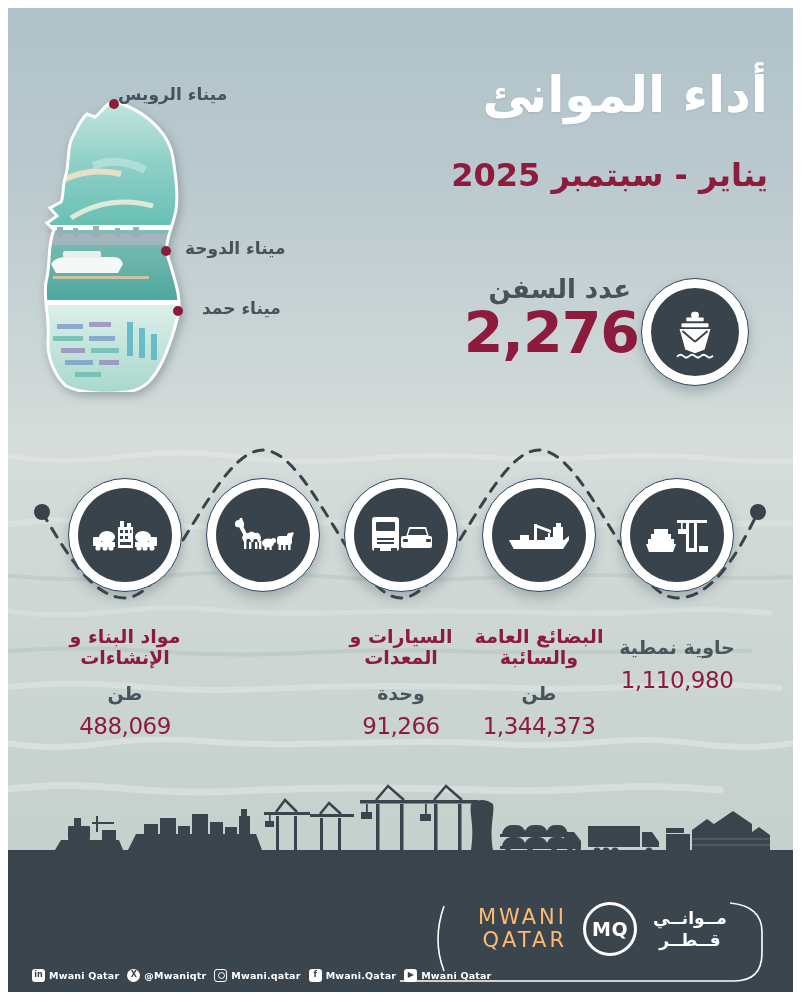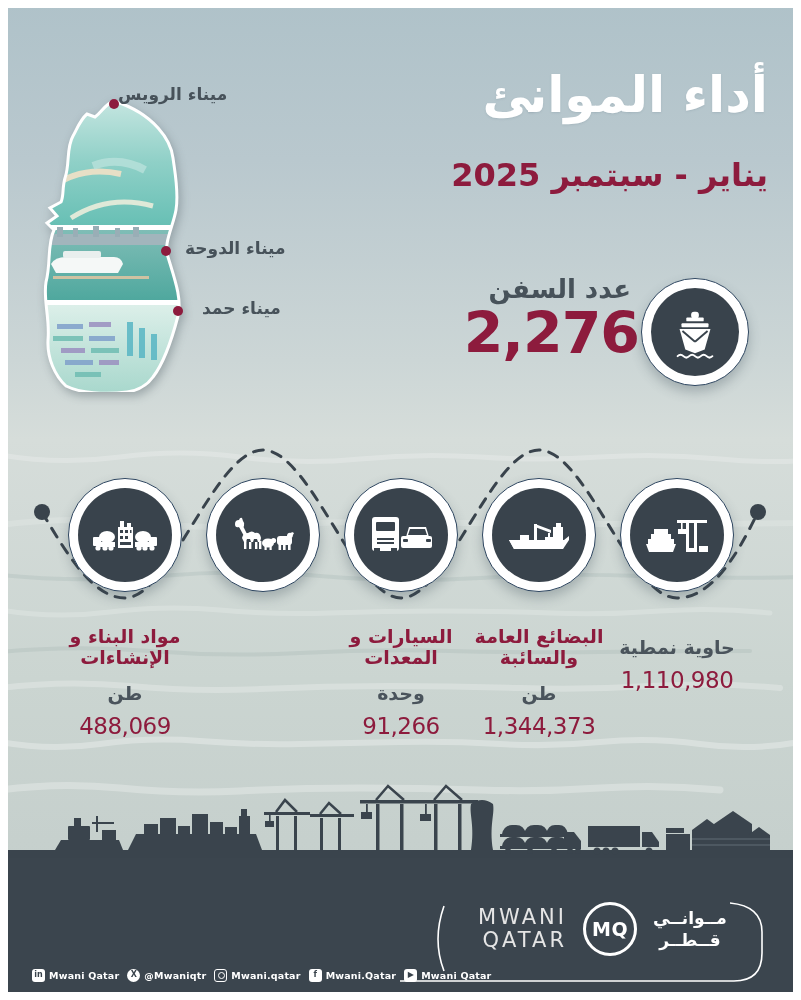--- a/index.html
+++ b/index.html
@@ -44,21 +44,21 @@
   .stat-col{position:absolute;top:626px;width:150px;text-align:center;z-index:10;}
   .s-pos0{left:602px;} .s-pos1{left:464px;} .s-pos2{left:326px;} .s-pos3{left:188px;} .s-pos4{left:50px;}
   .stat-col .cat{font-size:19px;font-weight:700;color:#8d1b3d;line-height:1.12;min-height:46px;width:142px;margin:0 auto;}
   .stat-col .unit{font-size:19px;font-weight:700;color:#4a545c;margin-top:10px;}
   .stat-col .value{font-size:23px;font-weight:400;color:#8d1b3d;margin-top:9px;letter-spacing:-0.5px;white-space:nowrap;}
 
   
   .skyline{position:absolute;left:8px;top:764px;width:785px;height:96px;z-index:4;}
   .slab{position:absolute;left:8px;right:8px;top:858px;bottom:8px;background:#3b454e;z-index:5;}
   .logo-row{position:absolute;left:470px;top:44px;display:flex;align-items:center;gap:16px;}
-  .brand-en{text-align:right;color:#e5e5e5;font-size:21px;letter-spacing:3px;line-height:1.1;font-weight:500;}
+  .brand-en{text-align:right;color:#fdba74;font-size:21px;letter-spacing:3px;line-height:1.1;font-weight:500;}
   .mq{width:54px;height:54px;border:3px solid #fff;border-radius:50%;color:#fff;display:grid;place-items:center;font-size:19px;font-weight:700;letter-spacing:.5px;flex:0 0 auto;}
   .brand-ar{color:#fff;font-size:17px;font-weight:700;text-align:center;line-height:1.3;}
   .swoosh{position:absolute;left:0;top:0;width:785px;height:134px;}
   .social{position:absolute;left:24px;top:107px;height:20px;display:flex;align-items:center;gap:8px;color:#fff;justify-content:flex-end;}
   .social .item{display:flex;align-items:center;gap:4px;}
   .social .handle{font-size:9.5px;font-weight:700;letter-spacing:.2px;white-space:nowrap;}
   .si{width:13px;height:13px;border-radius:3px;background:#fff;color:#39434c;font-size:8px;font-weight:700;display:grid;place-items:center;line-height:1;}
   .si.round{border-radius:50%;}
   .si.outline{background:transparent;border:1.5px solid #fff;position:relative;}
   .si.outline::after{content:"";position:absolute;left:2.5px;top:2.5px;width:5px;height:5px;border:1.5px solid #fff;border-radius:50%;}

